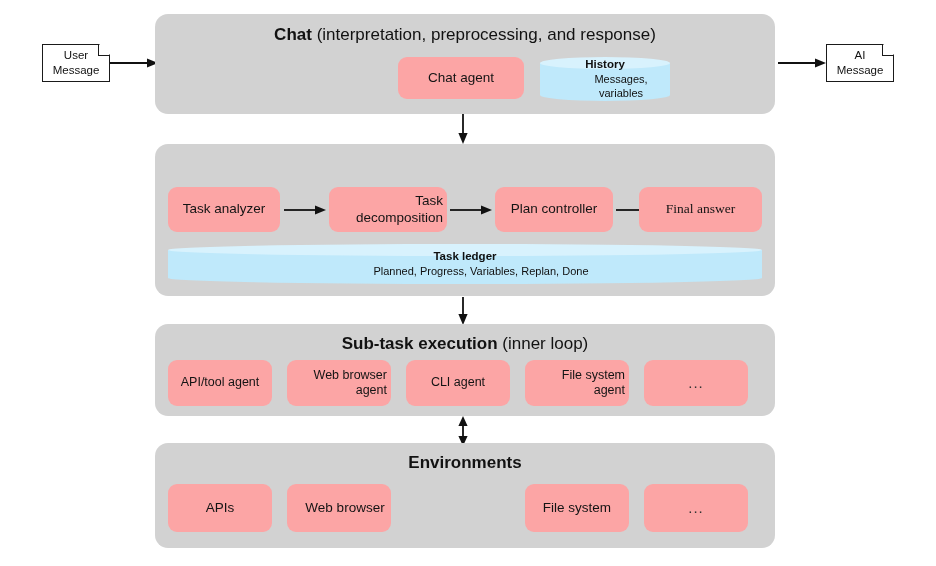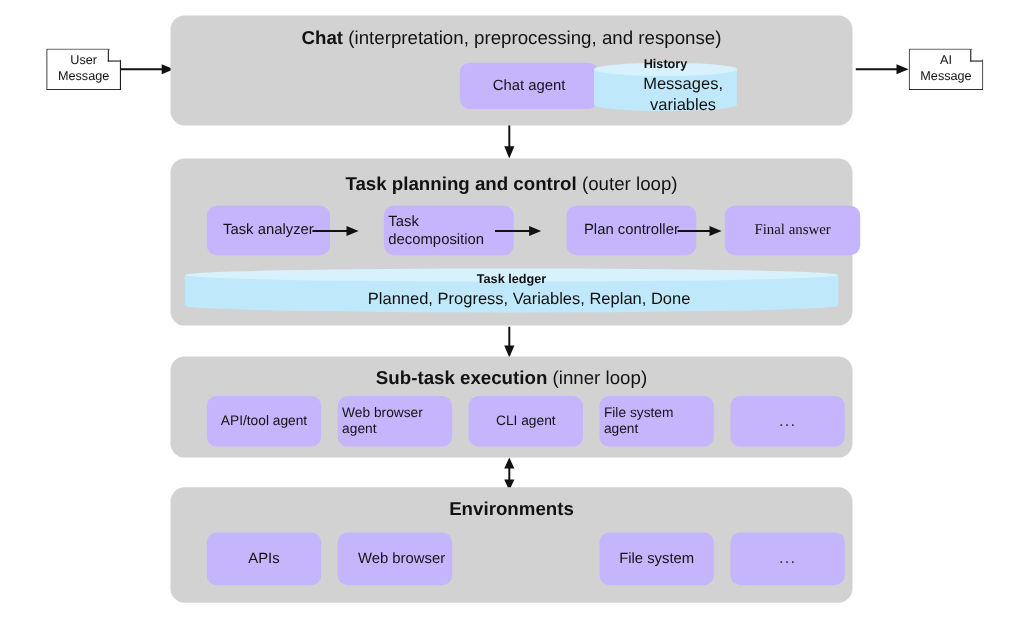--- a/index.html
+++ b/index.html
@@ -63,32 +63,31 @@
     font-size: 17px;
     color: #121212;
     white-space: nowrap;
   }
   .band-title b { font-weight: 700; }
   .band-title span.light { font-weight: 400; }
 
   
   .node {
     position: absolute;
-    background: #c4b5fd;
+    background: #fca5a5;
     border-radius: 9px;
     box-sizing: border-box;
     display: flex;
     align-items: center;
     justify-content: center;
-    text-align: left;
+    text-align: right;
     font-size: 13.5px;
     line-height: 1.22;
     color: #141414;
     padding: 2px 4px;
-    margin-left: 20px;
   }
   .node.dots {
     font-size: 15px;
     letter-spacing: 1px;
     color: #333;
   }
 
   
   .cyl {
     position: absolute;
@@ -126,21 +125,21 @@
     text-align: center;
     z-index: 3;
     color: #101010;
   }
   .cyl .label .t1 {
     font-size: 11.5px;
     font-weight: 700;
     line-height: 1.3;
   }
   .cyl .label .t2 {
-    font-size: 15px;
+    font-size: 11px;
     font-weight: 400;
     line-height: 1.3;
     padding-left: 32px;
   }
 
   
   .arrow {
     position: absolute;
   }
   .arrow svg { display: block; overflow: visible; }
@@ -198,23 +197,20 @@
 
   <div class="arrow" style="left:455px; top:114px; width:16px; height:30px;">
     <svg width="16" height="30" viewBox="0 0 16 30">
       <line x1="8" y1="0" x2="8" y2="21" stroke="#111" stroke-width="1.8"></line>
       <polygon points="8,30 3.4,19 12.6,19" fill="#111"></polygon>
     </svg>
   </div>
 
   <div class="band" style="left:155px; top:144px; width:620px; height:152px;">
   </div>
-  <div class="band-title" style="left:155px; top:158px; width:620px;">
-    <b>Task planning and control</b><span>&nbsp;</span><span class="light">(outer loop)</span>
-  </div>
 
   <div class="node" style="left:168px; top:187px; width:112px; height:45px;">
     <span>Task analyzer</span>
   </div>
 
   <div class="arrow" style="left:284px; top:202px; width:42px; height:16px;">
     <svg width="42" height="16" viewBox="0 0 42 16">
       <line x1="0" y1="8" x2="32" y2="8" stroke="#111" stroke-width="1.8"></line>
       <polygon points="42,8 31,3.4 31,12.6" fill="#111"></polygon>
     </svg>

